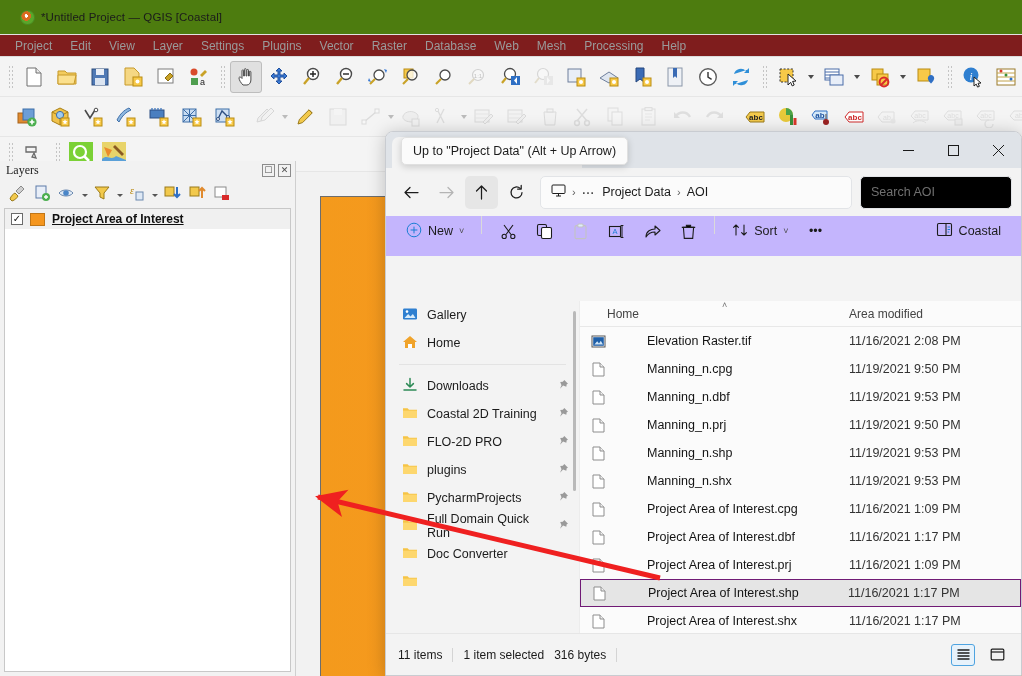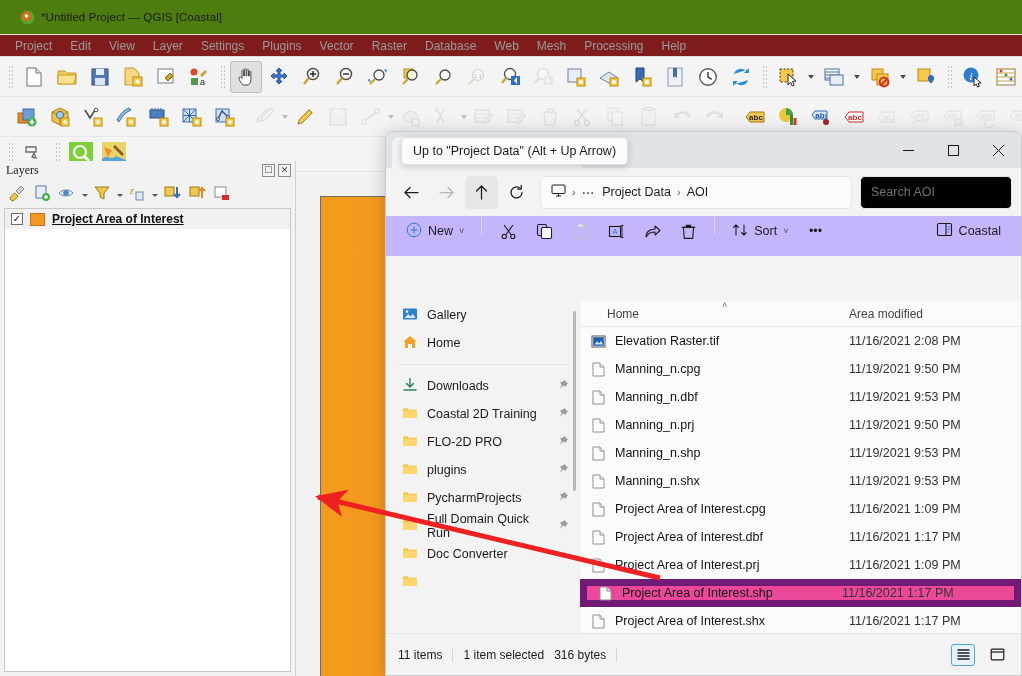--- a/index.html
+++ b/index.html
@@ -147,23 +147,23 @@
   .nav-scroll { position:absolute; right:3px; top:10px; width:3px; height:180px;
     background:#b9b9b9; border-radius:2px; }
 
   .ex-files { flex:1; background:#fbfbfb; border-left:1px solid #ececec; position:relative; overflow:hidden; }
   .fl-header { display:flex; height:26px; align-items:center; font-size:12px; color:#444;
     border-bottom:1px solid #e8e8e8; position:relative; }
   .fl-header .col-name { flex:1; padding-left:27px; }
   .fl-header .col-date { width:172px; }
   .sort-arrow { position:absolute; left:142px; top:-1px; font-size:9px; color:#777; }
   .fl-row { display:flex; align-items:center; height:28px; font-size:12.5px; color:#141414; padding-left:9px; }
-  .fl-row.selected { background:#ec4899; border:7px solid #701a75; }
+  .fl-row.selected { background:#e5e5e5; border:1px solid #701a75; }
   .fl-icon { width:18px; margin-right:8px; display:flex; align-items:center; justify-content:center; }
-  .fl-name { flex:1; }
+  .fl-name { flex:1;margin-left:32px; }
   .fl-date { width:172px; color:#333; }
   .fl-hscroll { position:absolute; left:12px; right:14px; bottom:4px; height:5px;
     background:#c6c6c6; border-radius:3px; }
 
   .ex-status {
     position:absolute; left:0; right:0; bottom:0; height:42px; background:#f3f3f3;
     border-top:1px solid #e6e6e6; display:flex; align-items:center; padding:0 12px;
     font-size:12px; color:#1b1b1b; gap:10px;
   }
   .st-sep { width:1px; height:14px; background:#d4d4d4; }

